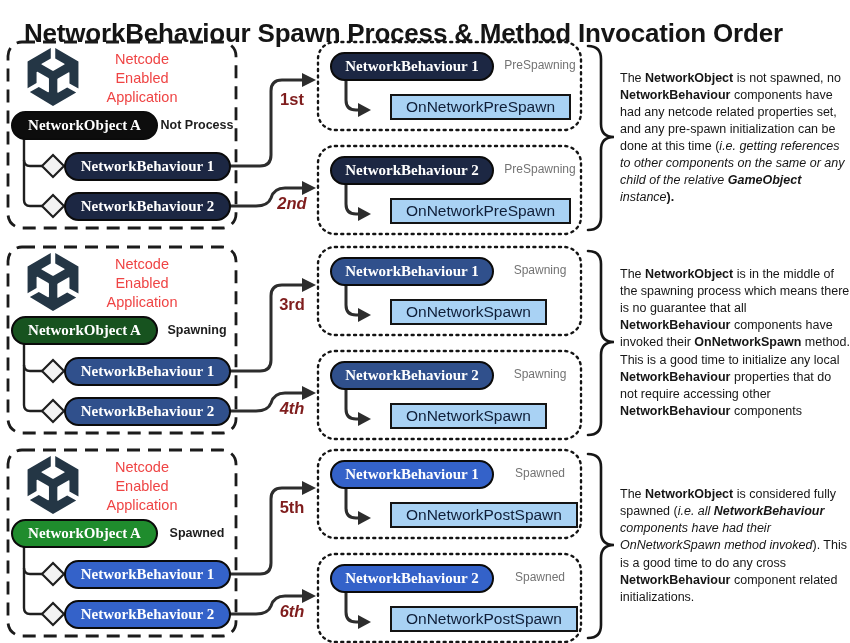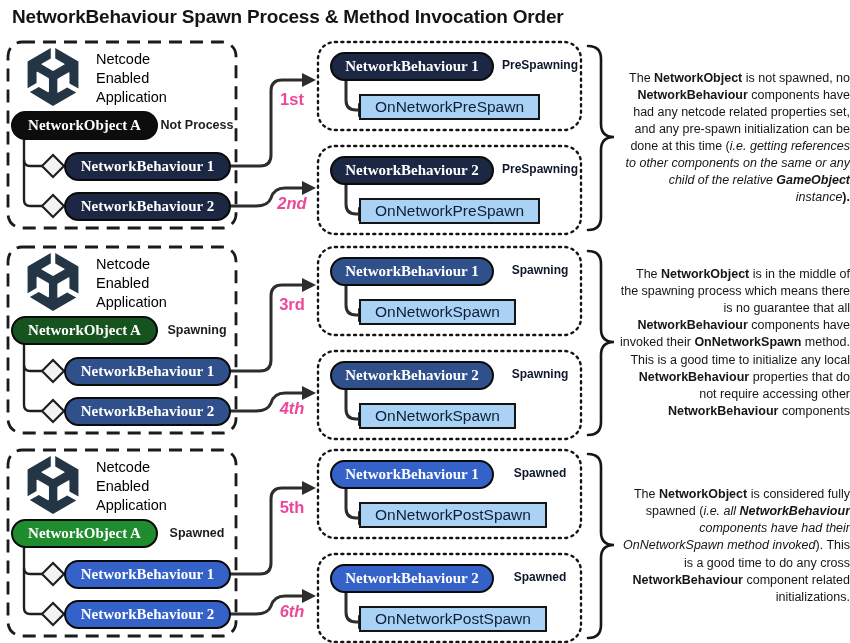--- a/index.html
+++ b/index.html
@@ -1,44 +1,44 @@
 <!DOCTYPE html>
 <html><head>
 <meta charset="utf-8">
 <style>
   html,body{margin:0;padding:0;background:#ffffff;font-family:"Liberation Sans",sans-serif;}
   #canvas{position:relative;width:850px;height:643px;background:#fff;overflow:hidden;}
-  #title{position:absolute;left:8px;top:2px;margin:4px;font-size:19px;font-weight:bold;color:#151515;letter-spacing:-0.2px;white-space:nowrap;}
+  #title{position:absolute;left:8px;top:2px;margin:16px;font-size:26px;font-weight:bold;color:#151515;letter-spacing:-0.2px;white-space:nowrap;}
   .row{position:absolute;left:0;width:850px;height:200px;}
   .row svg.lines{position:absolute;left:0;top:0;}
   .dashbox{fill:none;stroke:#1b1b1b;stroke-width:2.8;stroke-dasharray:13 8;}
   .dotbox{fill:none;stroke:#141414;stroke-width:2.4;stroke-dasharray:2 4.4;stroke-linecap:round;}
   .conn{fill:none;stroke:#1f1f1f;stroke-width:2.4;}
   .diamond{fill:#f3f3f3;stroke:#1f1f1f;stroke-width:2.2;}
   .arrow{fill:none;stroke:#2d2d2d;stroke-width:3;stroke-linejoin:round;}
   .ahead{fill:#2d2d2d;}
   .brace{fill:none;stroke:#161616;stroke-width:2.6;stroke-linecap:round;}
   .unity{position:absolute;left:24px;top:8px;}
-  .applabel{position:absolute;left:96px;top:10px;width:92px;font-size:14.5px;line-height:1.32;color:#000000;}
+  .applabel{position:absolute;left:96px;top:10px;width:92px;text-align:center;font-size:14.5px;line-height:1.32;color:#ef4444;}
   .pill{position:absolute;box-sizing:border-box;border:2.5px solid #0b0b0b;border-radius:15px;color:#fff;font-weight:bold;font-size:15px;display:flex;align-items:center;justify-content:center;white-space:nowrap;font-family:Liberation Serif, serif;}
   .nopill{left:11px;top:71px;width:147px;height:29px;}
   .nostatus{position:absolute;left:158px;top:78px;width:78px;text-align:center;font-weight:bold;font-size:12.5px;color:#1d1d1d;white-space:nowrap;}
   .nb1{left:64px;top:112px;width:167px;height:29px;}
   .nb2{left:64px;top:152px;width:167px;height:29px;}
-  .ordinal{position:absolute;width:40px;text-align:center;font-weight:bold;font-size:16.5px;color:#ec4899;}
+  .ordinal{position:absolute;width:40px;text-align:center;font-weight:bold;font-size:16.5px;color:#7f1d1d;}
   .o1{left:272px;top:50px;}
   .o2{left:272px;top:154px;font-style:italic;}
   .call{position:absolute;left:318px;width:263px;height:88px;}
   .c1{top:2px;}
   .c2{top:106px;}
   .cpill{left:12px;top:10px;width:164px;height:29px;}
-  .cstatus{position:absolute;left:182px;top:16px;width:80px;text-align:center;font-weight:bold;font-size:12px;color:#0f172a;white-space:nowrap;}
-  .cmethod{position:absolute;left:41px;top:52px;height:26px;box-sizing:border-box;background:#a9d2f4;border:2.5px solid #141414;color:#0f1e38;font-size:15.5px;display:inline-flex;align-items:center;padding:0 14px;white-space:nowrap;}
+  .cstatus{position:absolute;left:182px;top:16px;width:80px;text-align:center;font-weight:normal;font-size:12px;color:#737373;white-space:nowrap;}
+  .cmethod{position:absolute;left:72px;top:52px;height:26px;box-sizing:border-box;background:#a9d2f4;border:2.5px solid #141414;color:#0f1e38;font-size:15.5px;display:inline-flex;align-items:center;padding:0 14px;white-space:nowrap;}
   .note{position:absolute;left:620px;top:2px;width:230px;height:192px;display:flex;align-items:center;justify-content:center;}
-  .note p{margin:0;text-align:right;font-size:12.5px;line-height:1.37;color:#161616;}
+  .note p{margin:0;text-align:left;font-size:12.5px;line-height:1.37;color:#161616;}
 </style>
 </head>
 <body>
 
 <div id="canvas">
   <h1 id="title">NetworkBehaviour Spawn Process &amp; Method Invocation Order</h1>
   <div id="rows">
   <div class="row" style="top: 40px;">
     <svg class="lines" width="850" height="200" viewBox="0 0 850 200">
       <rect class="dashbox" x="8" y="2" width="228" height="186" rx="14"></rect>

